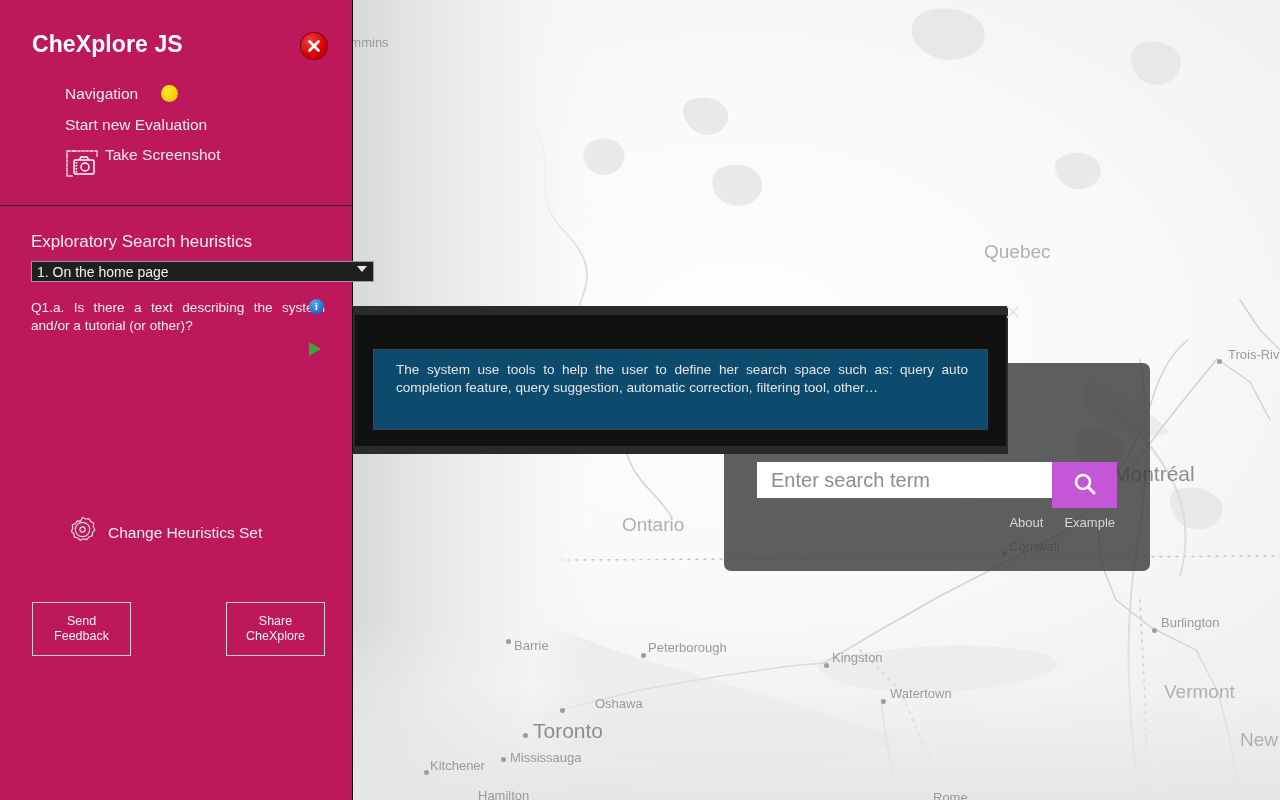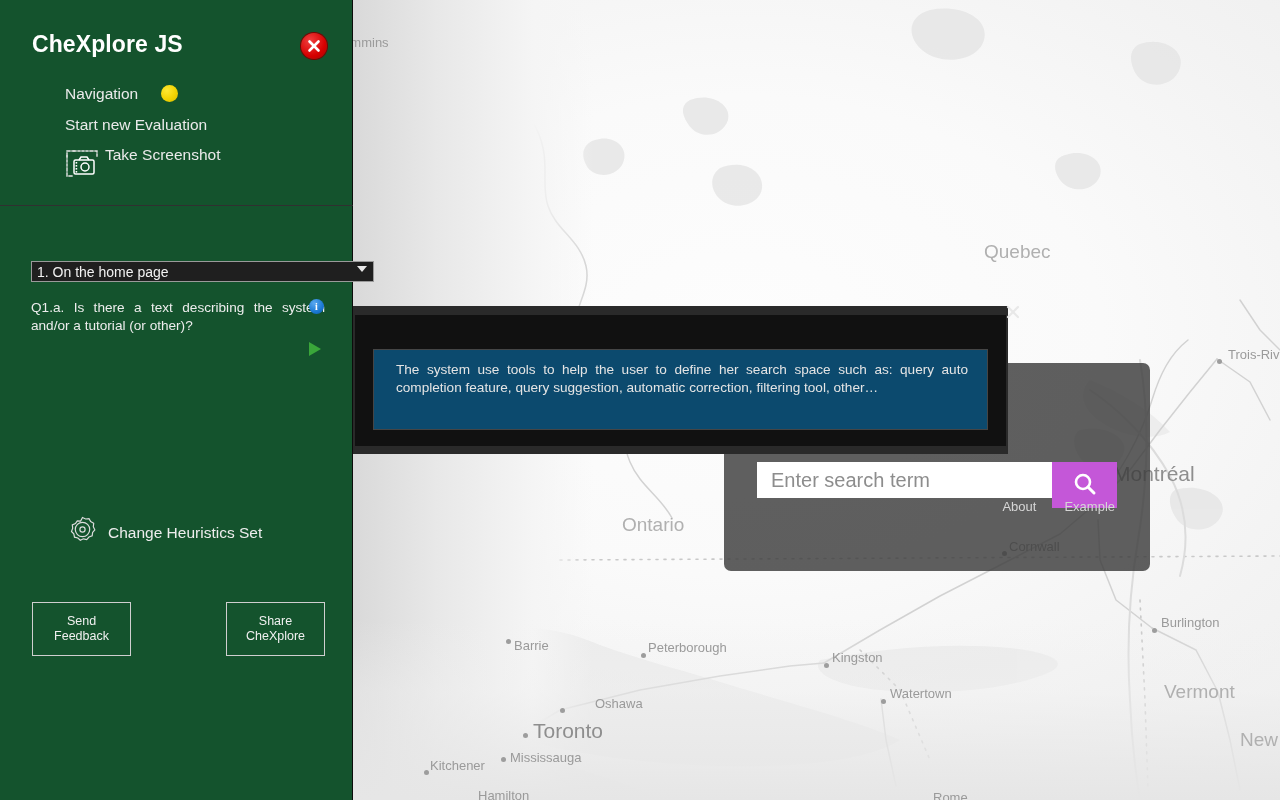--- a/index.html
+++ b/index.html
@@ -38,21 +38,21 @@
   .map-label.region { font-size: 19px; color: #b0b0b0; }
   .map-dot {
     position: absolute; width: 5px; height: 5px; border-radius: 50%;
     background: #9d9d9d;
   }
 
   
   .sidebar {
     position: absolute; left: 0; top: 0;
     width: 353px; height: 800px;
-    background: #14532d;
+    background: #be185d;
     border-right: 1px solid #0c0c0c;
     box-sizing: border-box;
     color: #f0f0f0;
   }
   .sidebar-title {
     position: absolute; left: 32px; top: 31px;
     font-size: 23px; font-weight: bold; color: #ffffff;
     letter-spacing: 0.1px;
   }
   .close-circle {
@@ -197,22 +197,22 @@
   }
   .site-input::placeholder { color: #8d8d8d; }
   .site-searchbtn {
     width: 65px; height: 46px;
     background: #c457d8;
     border: none;
     display: flex; align-items: center; justify-content: center;
     cursor: pointer;
   }
   .site-links {
-    position: absolute; right: 35px; top: 136px;
-    display: flex; gap: 28px;
+    position: absolute; right: 35px; top: 152px;
+    display: flex; gap: 21px;
   }
   .site-links span {
     font-size: 13px; color: #d6d6d6; cursor: pointer;
     font-family: "Liberation Sans", sans-serif;
   }
 
   
   .answer-popup {
     position: absolute; left: 353px; top: 306px;
     width: 655px; height: 148px;
@@ -408,20 +408,21 @@
           <rect x="11.6" y="17" width="1.6" height="1.6"></rect>
           <rect x="11.6" y="20" width="1.6" height="1.6"></rect>
           <rect x="11.6" y="23" width="1.6" height="1.6"></rect>
         </g>
       </svg>
     </div>
     <div class="menu-item" id="shot-item">Take Screenshot</div>
 
     <div class="divider"></div>
 
+    <div class="section-title">Exploratory Search heuristics</div>
 
     <div class="heur-select">
       <span class="sel-text">1. On the home page</span>
       <span class="caret"></span>
     </div>
 
     <div class="question" id="q-a">Q1.a. Is there a text describing the system and/or a tutorial (or other)?</div>
     <div class="info-icon">i</div>
 
     <div class="play-icon"></div>

